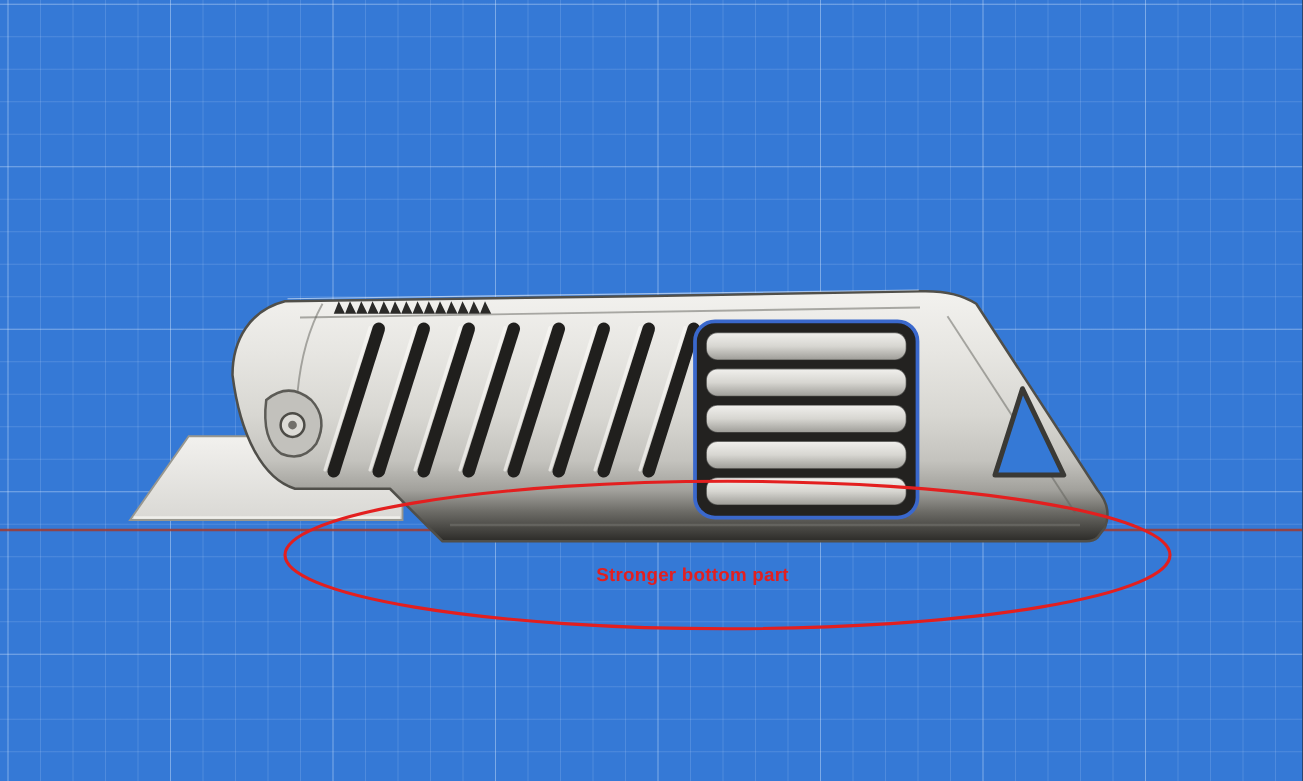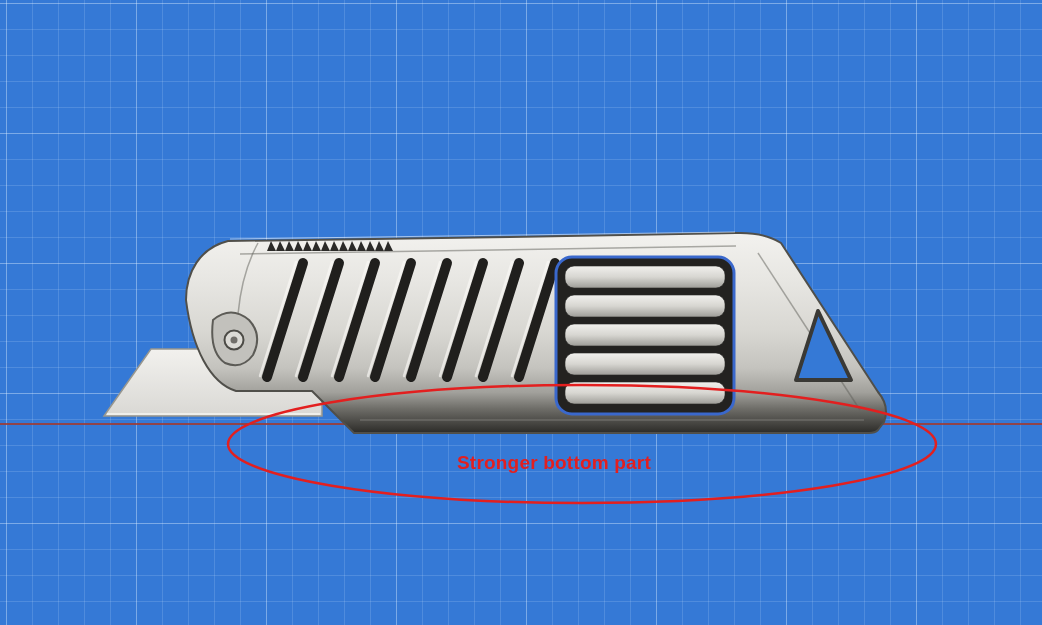--- a/index.html
+++ b/index.html
@@ -17,21 +17,21 @@
     background-size:130px 130px,130px 130px,26px 26px,26px 26px;
     background-position:6px 3px;
   }
   .axis{
     position:absolute;left:0;right:0;top:423px;height:2px;
     background:var(--axis-line,rgba(160,58,48,.85));
   }
   .scene{position:absolute;inset:0;}
   .annotation-label{
     position:absolute;left:436px;top:452px;width:236px;text-align:center;
-    font-family:"Liberation Sans",sans-serif;font-weight:bold;font-size:19px;
+    font-family:"Liberation Sans",sans-serif;font-weight:bold;font-size:15px;
     letter-spacing:.2px;color:var(--annotation,#e31f1f);
     user-select:none;
   }
 </style>
 </head>
 <body>
 
 <div class="viewport">
   <div class="grid"></div>
   <div class="axis"></div>

